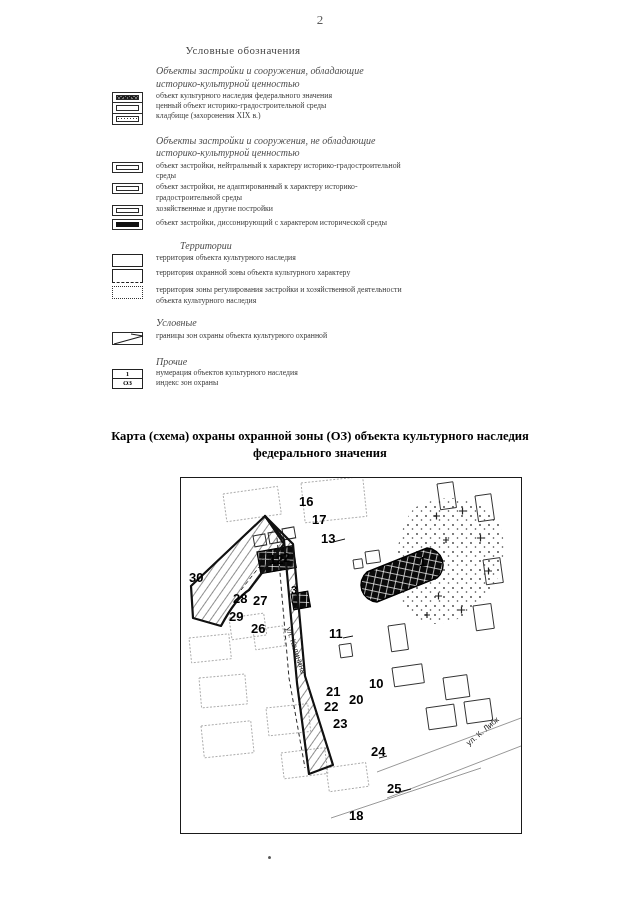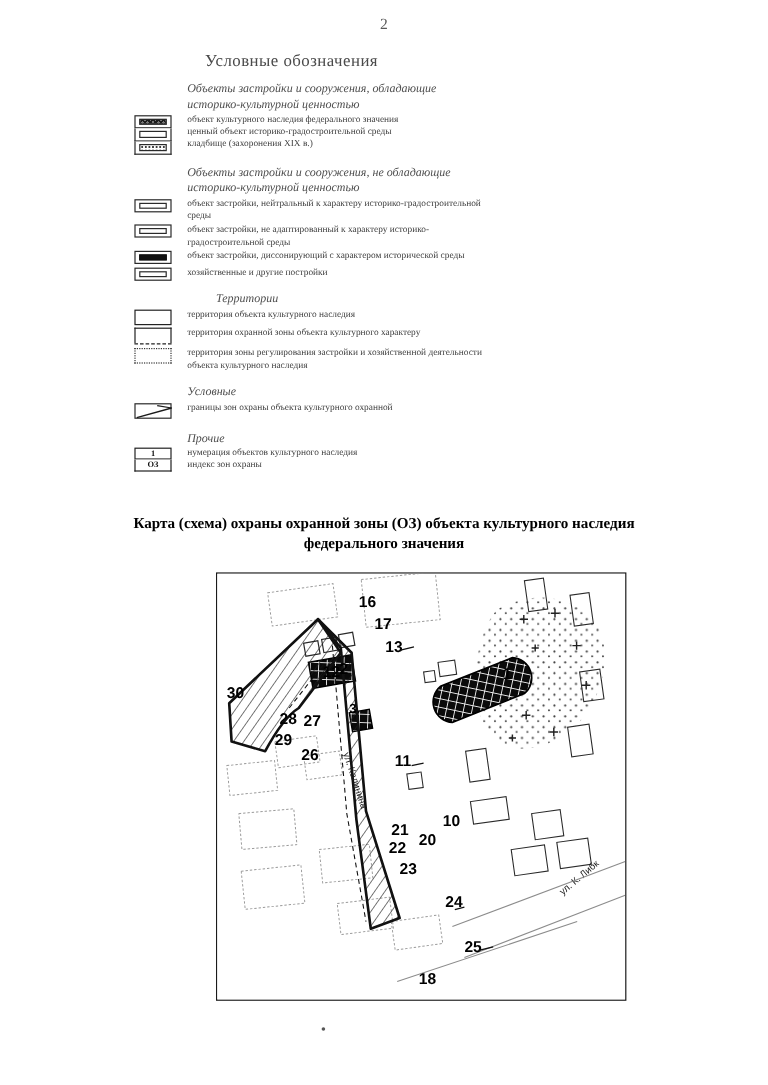--- a/index.html
+++ b/index.html
@@ -18,21 +18,21 @@
     position:absolute;left:0;right:0;top:12px;
     text-align:center;font-size:13px;color:#5a5a5a;
     font-family:"Liberation Serif",serif;
   }
 
   
   .legend{
     position:absolute;left:112px;top:44px;width:300px;
   }
   .legend-title{
-    font-size:14px;letter-spacing:.4px;color:#4a4a4a;
+    font-size:11px;letter-spacing:.4px;color:#4a4a4a;
     text-align:center;margin:0 0 9px 56px;width:150px;
     font-family:"Liberation Serif",serif;
   }
   .legend-group{margin-bottom:7px;position:relative;}
   .group-head{
     font-style:italic;font-size:10px;color:#4e4e4e;
     margin-left:44px;line-height:1.28;max-width:250px;
   }
   .legend-row{
     display:flex;align-items:flex-start;margin-top:1px;
@@ -172,34 +172,34 @@
         <div class="sym-wrap">
             <div class="sym sym-plain">
               <span class="inner"></span>
             </div>
           </div>
         <div class="legend-text">объект застройки, не адаптированный к характеру историко-градостроительной среды</div>
       </div>
 
       <div class="legend-row">
         <div class="sym-wrap">
+            <div class="sym sym-plain">
+              <span class="inner"></span>
+            </div>
+          </div>
+        <div class="legend-text">хозяйственные и другие постройки</div>
+      </div>
+
+      <div class="legend-row">
+        <div class="sym-wrap">
             <div class="sym sym-solidfill">
               <span class="inner"></span>
             </div>
           </div>
         <div class="legend-text">объект застройки, диссонирующий с характером исторической среды</div>
-      </div>
-
-      <div class="legend-row">
-        <div class="sym-wrap">
-            <div class="sym sym-plain">
-              <span class="inner"></span>
-            </div>
-          </div>
-        <div class="legend-text">хозяйственные и другие постройки</div>
       </div>
     </div>
 
     <div class="legend-group" style="margin-top:9px;">
       <div class="group-head" style="margin-left:68px;">Территории</div>
 
       <div class="legend-row">
         <div class="sym-wrap">
             <div class="sym terr"></div>
           </div>

